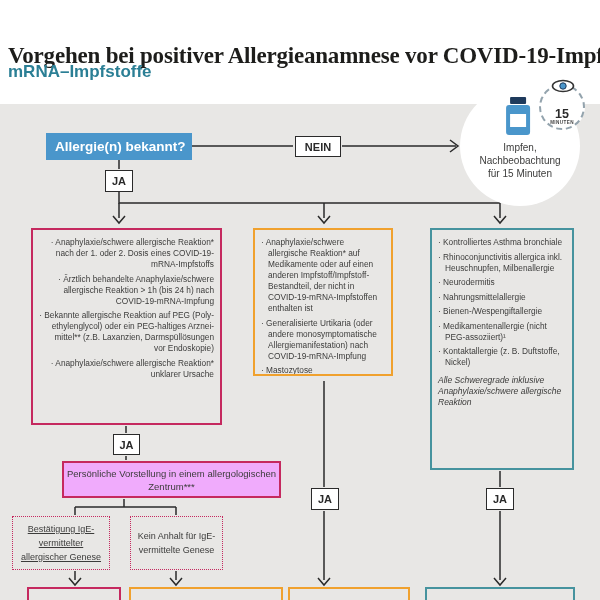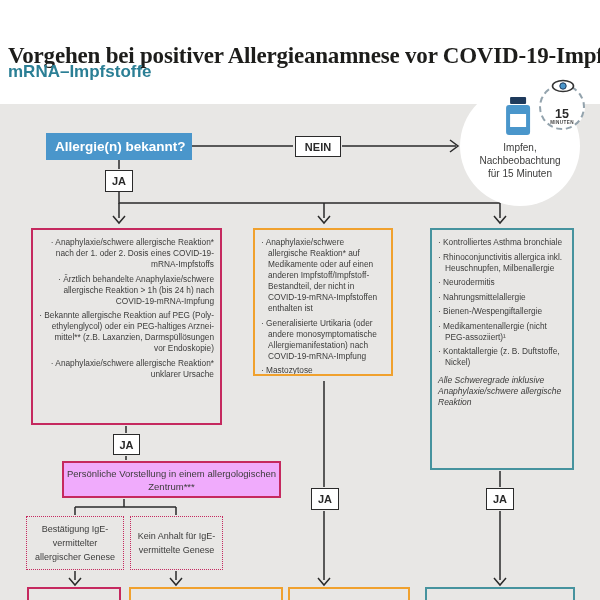--- a/index.html
+++ b/index.html
@@ -43,21 +43,21 @@
   .box-orange{left:253px;top:228px;width:140px;height:148px;border:2px solid #f0a12e;overflow:hidden;}
   .box-teal{left:430px;top:228px;width:144px;height:242px;border:2px solid #46939e;}
   .note-italic{font-style:italic;margin-top:7px;font-size:8.5px;}
   .footnote{margin-top:5px;font-size:7.5px;line-height:9.5px;color:#9b9b9a;}
   .referral{left:26px;top:461px;width:219px;height:37px;border:2px solid #c5295f;background:#f0abfc;
             display:flex;align-items:center;justify-content:center;text-align:center;
             font-size:9.5px;line-height:13px;color:#3c3c3b;z-index:6;margin-left:36px;}
   .outcome{border:1.6px dotted #c5295f;background:#e8e7e5;display:flex;align-items:center;
            justify-content:center;text-align:center;font-size:9px;line-height:14px;
            color:#3c3c3b;z-index:6;padding:2px;}
-  .outcome-1{left:26px;top:516px;width:98px;height:54px;}
+  .outcome-1{left:12px;top:516px;width:98px;height:54px;text-decoration:underline;}
   .outcome-2{left:130px;top:516px;width:93px;height:54px;}
   .stub{top:587px;height:20px;background:#e8e7e5;z-index:6;}
   .stub-pink{left:27px;width:94px;border:2px solid #c5295f;}
   .stub-orange1{left:129px;width:154px;border:2px solid #f0a12e;}
   .stub-orange2{left:288px;width:122px;border:2px solid #f0a12e;}
   .stub-teal{left:425px;width:150px;border:2px solid #46939e;}
 </style>
 </head>
 <body>
 

